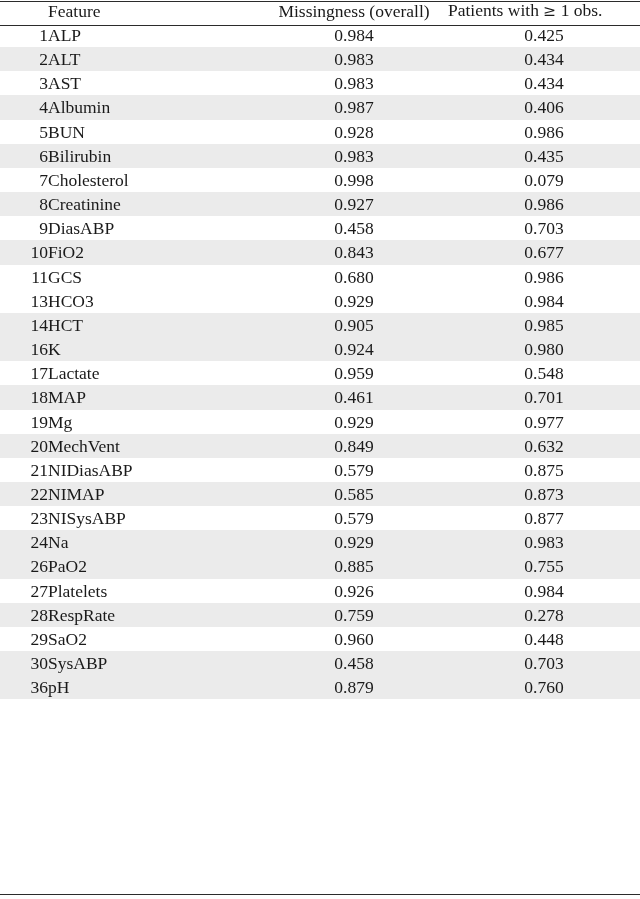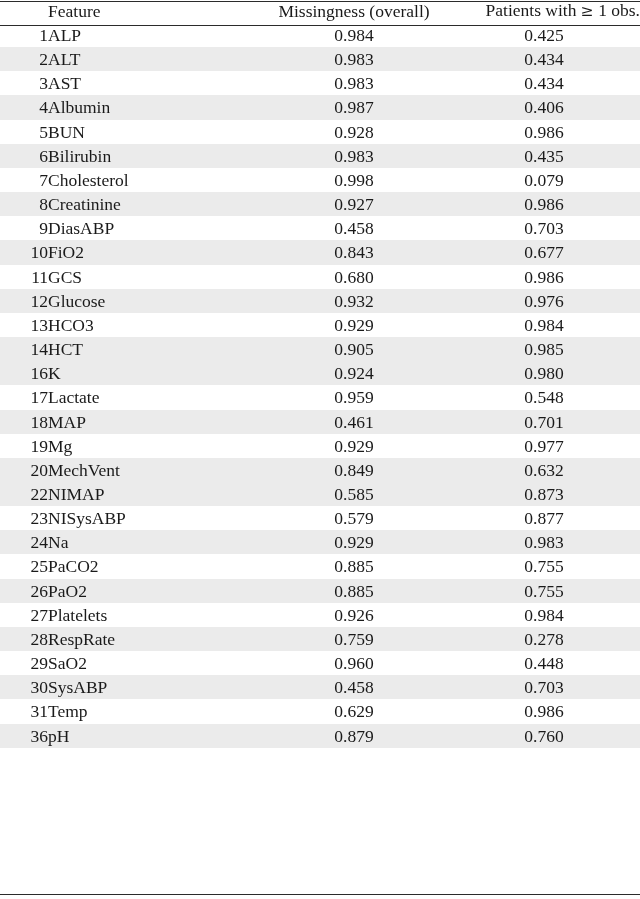--- a/index.html
+++ b/index.html
@@ -43,21 +43,21 @@
   }
   th.h-index { }
   th.h-feature {
     text-align: left;
     padding-left: 55px;
   }
   th.h-miss {
     text-align: center;
   }
   th.h-pat {
-    text-align: right;
+    text-align: left;
     padding-right: 2px;
   }
 
   
   .rule-top {
     position: absolute;
     left: 0; right: 0;
     top: 1px;
     height: 1.3px;
     background: #2b2b2b;
@@ -196,26 +196,20 @@
           <td class="cell-feature">FiO2</td>
           <td class="cell-miss">0.843</td>
           <td class="cell-pat">0.677</td>
         </tr>
         <tr class="table-row">
           <td class="cell-index">11</td>
           <td class="cell-feature">GCS</td>
           <td class="cell-miss">0.680</td>
           <td class="cell-pat">0.986</td>
         </tr>
-        <tr class="table-row row-shaded">
-          <td class="cell-index">12</td>
-          <td class="cell-feature">Glucose</td>
-          <td class="cell-miss">0.932</td>
-          <td class="cell-pat">0.976</td>
-        </tr>
         <tr class="table-row">
           <td class="cell-index">13</td>
           <td class="cell-feature">HCO3</td>
           <td class="cell-miss">0.929</td>
           <td class="cell-pat">0.984</td>
         </tr>
         <tr class="table-row row-shaded">
           <td class="cell-index">14</td>
           <td class="cell-feature">HCT</td>
           <td class="cell-miss">0.905</td>
@@ -244,44 +238,44 @@
           <td class="cell-feature">Mg</td>
           <td class="cell-miss">0.929</td>
           <td class="cell-pat">0.977</td>
         </tr>
         <tr class="table-row row-shaded">
           <td class="cell-index">20</td>
           <td class="cell-feature">MechVent</td>
           <td class="cell-miss">0.849</td>
           <td class="cell-pat">0.632</td>
         </tr>
+        <tr class="table-row">
+          <td class="cell-index">21</td>
+          <td class="cell-feature">NIDiasABP</td>
+          <td class="cell-miss">0.579</td>
+          <td class="cell-pat">0.875</td>
+        </tr>
         <tr class="table-row row-shaded">
           <td class="cell-index">22</td>
           <td class="cell-feature">NIMAP</td>
           <td class="cell-miss">0.585</td>
           <td class="cell-pat">0.873</td>
         </tr>
         <tr class="table-row">
           <td class="cell-index">23</td>
           <td class="cell-feature">NISysABP</td>
           <td class="cell-miss">0.579</td>
           <td class="cell-pat">0.877</td>
         </tr>
         <tr class="table-row row-shaded">
           <td class="cell-index">24</td>
           <td class="cell-feature">Na</td>
           <td class="cell-miss">0.929</td>
           <td class="cell-pat">0.983</td>
         </tr>
-        <tr class="table-row">
-          <td class="cell-index">25</td>
-          <td class="cell-feature">PaCO2</td>
-          <td class="cell-miss">0.885</td>
-          <td class="cell-pat">0.755</td>
-        </tr>
         <tr class="table-row row-shaded">
           <td class="cell-index">26</td>
           <td class="cell-feature">PaO2</td>
           <td class="cell-miss">0.885</td>
           <td class="cell-pat">0.755</td>
         </tr>
         <tr class="table-row">
           <td class="cell-index">27</td>
           <td class="cell-feature">Platelets</td>
           <td class="cell-miss">0.926</td>
@@ -298,26 +292,20 @@
           <td class="cell-feature">SaO2</td>
           <td class="cell-miss">0.960</td>
           <td class="cell-pat">0.448</td>
         </tr>
         <tr class="table-row row-shaded">
           <td class="cell-index">30</td>
           <td class="cell-feature">SysABP</td>
           <td class="cell-miss">0.458</td>
           <td class="cell-pat">0.703</td>
         </tr>
-        <tr class="table-row">
-          <td class="cell-index">31</td>
-          <td class="cell-feature">Temp</td>
-          <td class="cell-miss">0.629</td>
-          <td class="cell-pat">0.986</td>
-        </tr>
         <tr class="table-row row-shaded">
           <td class="cell-index">36</td>
           <td class="cell-feature">pH</td>
           <td class="cell-miss">0.879</td>
           <td class="cell-pat">0.760</td>
         </tr>
       </tbody>
   </table>
 
 </div>

